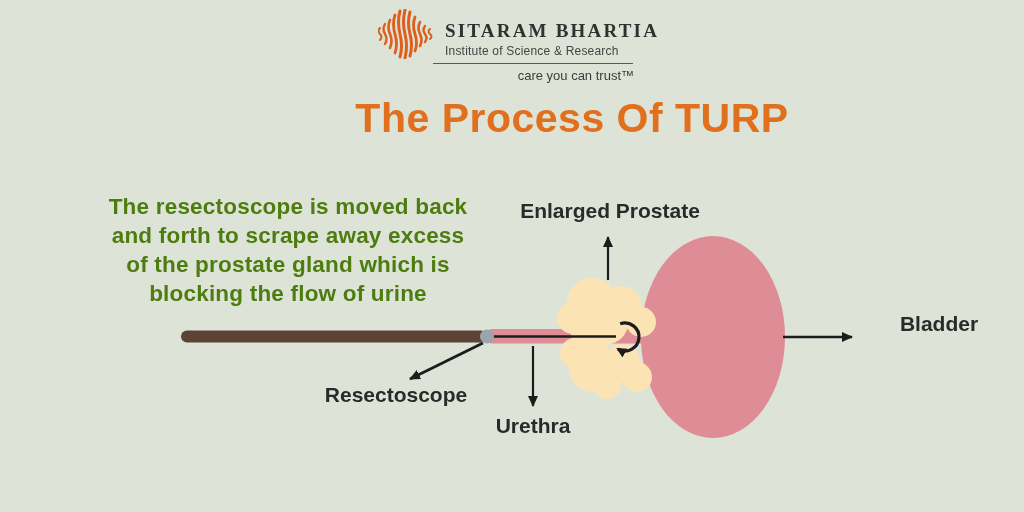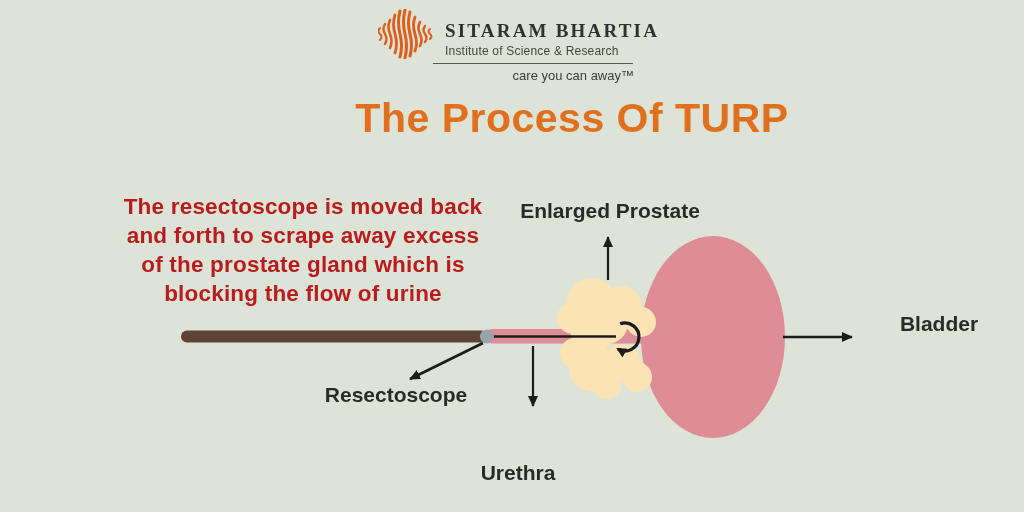--- a/index.html
+++ b/index.html
@@ -31,34 +31,34 @@
   
   .page-title{
     position:absolute;left:0;top:95px;width:1024px;
     padding-left:120px;box-sizing:border-box;
     text-align:center;
     font-size:41px;font-weight:bold;letter-spacing:0.5px;
     color:#E0701E;
   }
   
   .description{
-    position:absolute;left:103px;top:192px;width:400px;
+    position:absolute;left:88px;top:192px;width:400px;
     text-align:center;
     font-size:22.5px;font-weight:600;line-height:29px;
-    color:#b91c1c;white-space:pre-line;letter-spacing:0.2px;
+    color:#4d7c0f;white-space:pre-line;letter-spacing:0.2px;
   }
   
   .diag-label{
     position:absolute;
     font-size:21px;font-weight:600;color:#2A2A2A;
     text-align:center;white-space:nowrap;
   }
   .lbl-enlarged-prostate{left:505px;top:199px;width:210px;}
   .lbl-resectoscope{left:296px;top:383px;width:200px;}
-  .lbl-urethra{left:418px;top:414px;width:200px;margin-top:47px;}
+  .lbl-urethra{left:433px;top:414px;width:200px;}
   .lbl-bladder{left:864px;top:312px;width:150px;text-align:center;}
   
   .diagram-svg{position:absolute;left:0;top:0;width:1024px;height:512px;}
 </style>
 </head>
 <body>
 
 <div class="canvas">
 
   <div class="logo-group">
@@ -73,21 +73,21 @@
         <path d="M32 3 Q29 14 32 25 Q35 36 32 47" stroke-width="3"></path>
         <path d="M37 8 Q34 16 37 25 Q40 34 37 42" stroke-width="2.8"></path>
         <path d="M42 13 Q39 19 42 25 Q45 31 42 37" stroke-width="2.6"></path>
         <path d="M47 17 Q44 21 47 25 Q50 29 47 33" stroke-width="2.4"></path>
         <path d="M52 20 Q49 22.5 52 25 Q55 27.5 52 30" stroke-width="2"></path>
       </g>
     </svg>
     <div class="brand-name">SITARAM BHARTIA</div>
     <div class="brand-subtitle">Institute of Science &amp; Research</div>
     <div class="brand-divider"></div>
-    <div class="brand-tagline">care you can away™</div>
+    <div class="brand-tagline">care you can trust™</div>
   </div>
 
   <div class="page-title">The Process Of TURP</div>
 
   <div class="description">The resectoscope is moved back
 and forth to scrape away excess
 of the prostate gland which is
 blocking the flow of urine</div>
 
   <svg class="diagram-svg" viewBox="0 0 1024 512">

